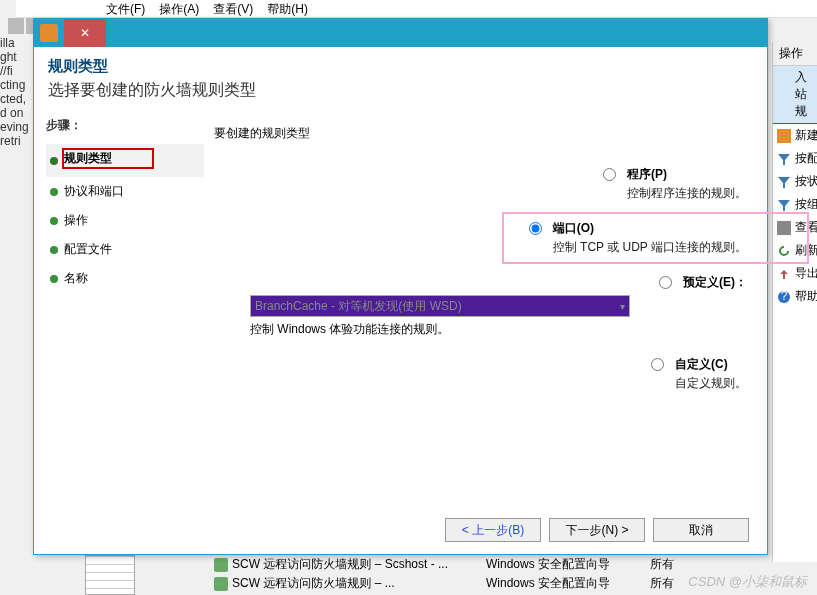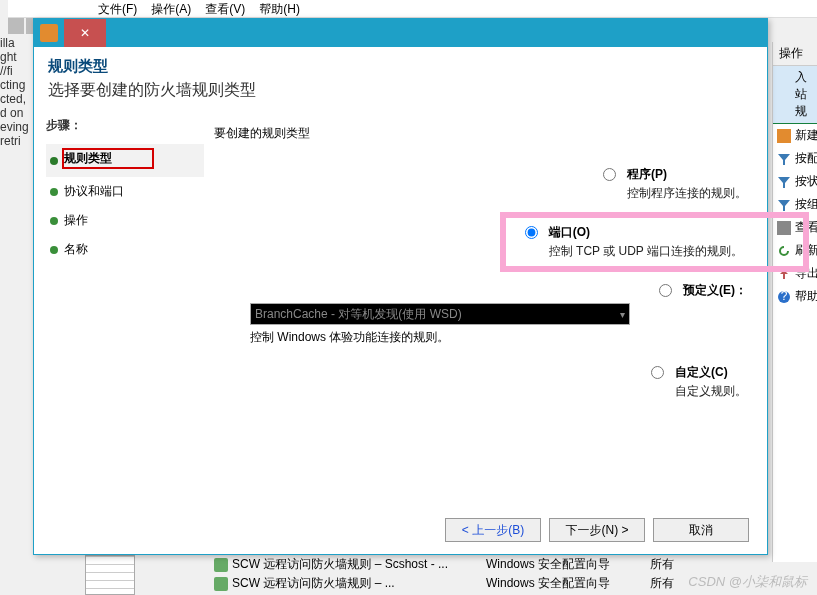--- a/index.html
+++ b/index.html
@@ -1,19 +1,19 @@
 <!DOCTYPE html>
 <html><head>
 <meta charset="utf-8">
 <style>
   * { box-sizing: border-box; font-family: "Microsoft YaHei", "SimSun", Tahoma, sans-serif; font-size: 12px; }
   body { margin: 0; width: 817px; height: 595px; background: #f0f0f0; overflow: hidden; position: relative; }
 
   
-  .bg-menubar { position: absolute; top: 0; left: 8px; right: 0; height: 18px; background: #fff; display: flex; gap: 14px; padding-left: 90px; border-bottom: 1px solid #ddd; }
+  .bg-menubar { position: absolute; top: 0; left: 16px; right: 0; height: 18px; background: #fff; display: flex; gap: 14px; padding-left: 90px; border-bottom: 1px solid #ddd; }
   .bg-menubar span { line-height: 18px; }
   .bg-toolbar { position: absolute; top: 18px; left: 0; width: 80px; height: 18px; display: flex; gap: 2px; padding-left: 8px; }
   .bg-toolbar .ic { width: 16px; height: 16px; background: #bbb; }
   .bg-text { position: absolute; top: 36px; left: 0; width: 33px; font-family: monospace; font-size: 10px; line-height: 14px; color: #333; overflow: hidden; }
   .bg-ruler { position: absolute; left: 85px; top: 555px; width: 50px; height: 40px; background: repeating-linear-gradient(to bottom, #ccc 0, #ccc 1px, #fff 1px, #fff 8px); border: 1px solid #aaa;}
 
   
   .side { position: absolute; right: 0; top: 42px; width: 45px; border-left: 1px solid #ccc; background: #fff; height: 520px; overflow: hidden;}
   .side-hdr { background: #f0f0f0; padding: 3px 6px; border-bottom: 1px solid #ccc; }
   .side .grp { background: #d6e8f7; padding: 3px 22px; border-bottom: 1px solid #15803d; }
@@ -49,23 +49,23 @@
   .step-hl { border: 2px solid #d40000; position: relative; top:-2px; left:-2px; padding-right:40px;}
 
   .content { flex: 1; padding: 16px 20px 0 10px; position: relative; }
   .content .prompt { margin-bottom: 24px; }
   .radio-group { margin-left: 18px; }
   .radio-row { display: flex; align-items: flex-start; gap: 8px; margin-bottom: 18px; position: relative; justify-content: flex-end; }
   .radio-row input { margin-top: 2px; }
   .radio-row .lbls { display: flex; flex-direction: column; }
   .radio-row .lbls .main { font-weight: bold; }
   .radio-row .lbls .sub  { color: #222; margin-top: 2px; }
-  .radio-hl { border: 6px solid #f9a8d4; padding: 6px 60px 6px 14px; margin:-8px -62px -8px -8px; }
-
-  .predef-select { width: 380px; height: 22px; margin: 4px 0 4px 18px; border: 1px solid #aaa; background: #000000; color: #888; padding: 0 4px; display:flex; align-items:center; justify-content:space-between;}
+  .radio-hl { border: 2px solid #f9a8d4; padding: 6px 60px 6px 20px; margin:-8px -62px -8px -8px; }
+
+  .predef-select { width: 380px; height: 22px; margin: 4px 0 4px 18px; border: 1px solid #aaa; background: #4c1d95; color: #888; padding: 0 4px; display:flex; align-items:center; justify-content:space-between;}
   .chev { font-size:10px; color:#888; }
 
   .footer { position: absolute; right: 18px; bottom: 12px; display: flex; gap: 8px; }
   .footer button { width: 96px; height: 24px; border: 1px solid #999; background: #efefef; }
   .footer button:disabled { color: #1d4ed8; }
 
   
   .ic-fw { fill:#e28b2f; }
   .ic-filter { fill:#3a7ab5; }
   .ic-refresh { fill:#3a8f3a; }
@@ -196,20 +196,24 @@
           <div class="step">
             <span class="dot"></span>
             <span>协议和端口</span>
           </div>
           <div class="step">
             <span class="dot"></span>
             <span>操作</span>
           </div>
           <div class="step">
             <span class="dot"></span>
+            <span>配置文件</span>
+          </div>
+          <div class="step">
+            <span class="dot"></span>
             <span>名称</span>
           </div>
         </div>
     </div>
 
     <div class="content">
       <div class="prompt">要创建的规则类型</div>
 
       <div class="radio-group">
         <label class="radio-row">

